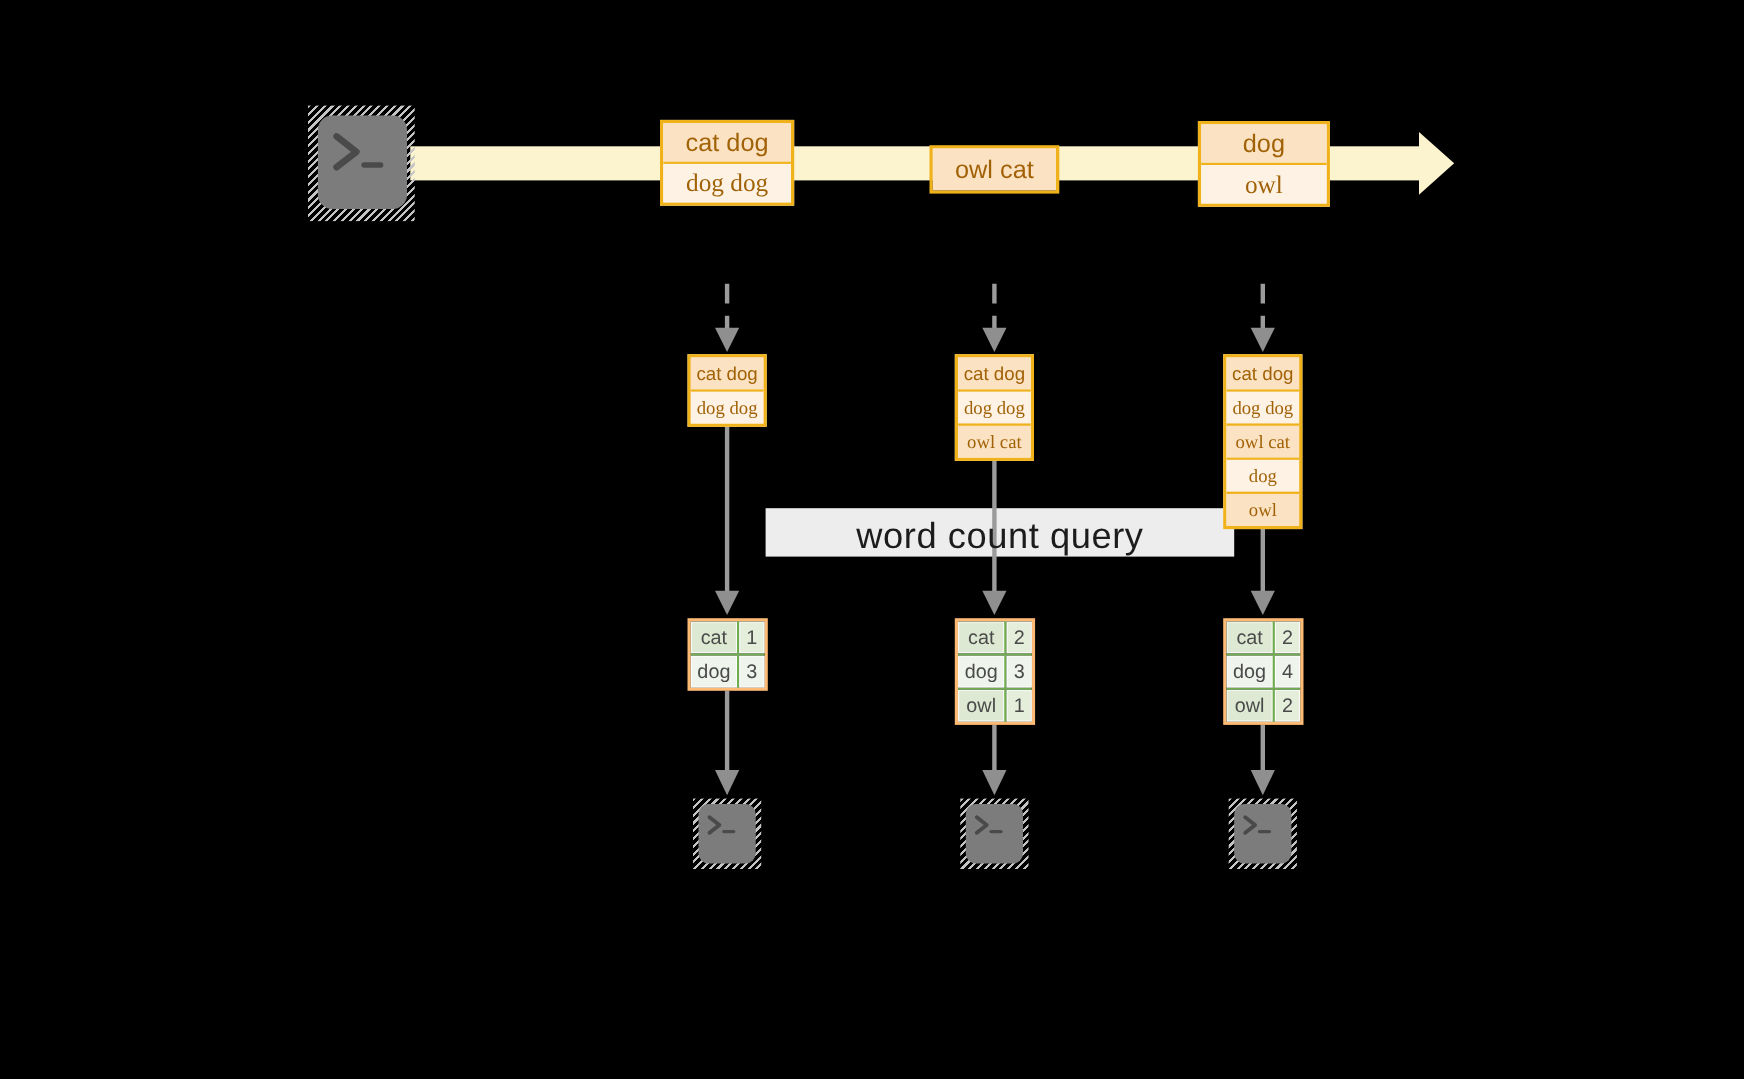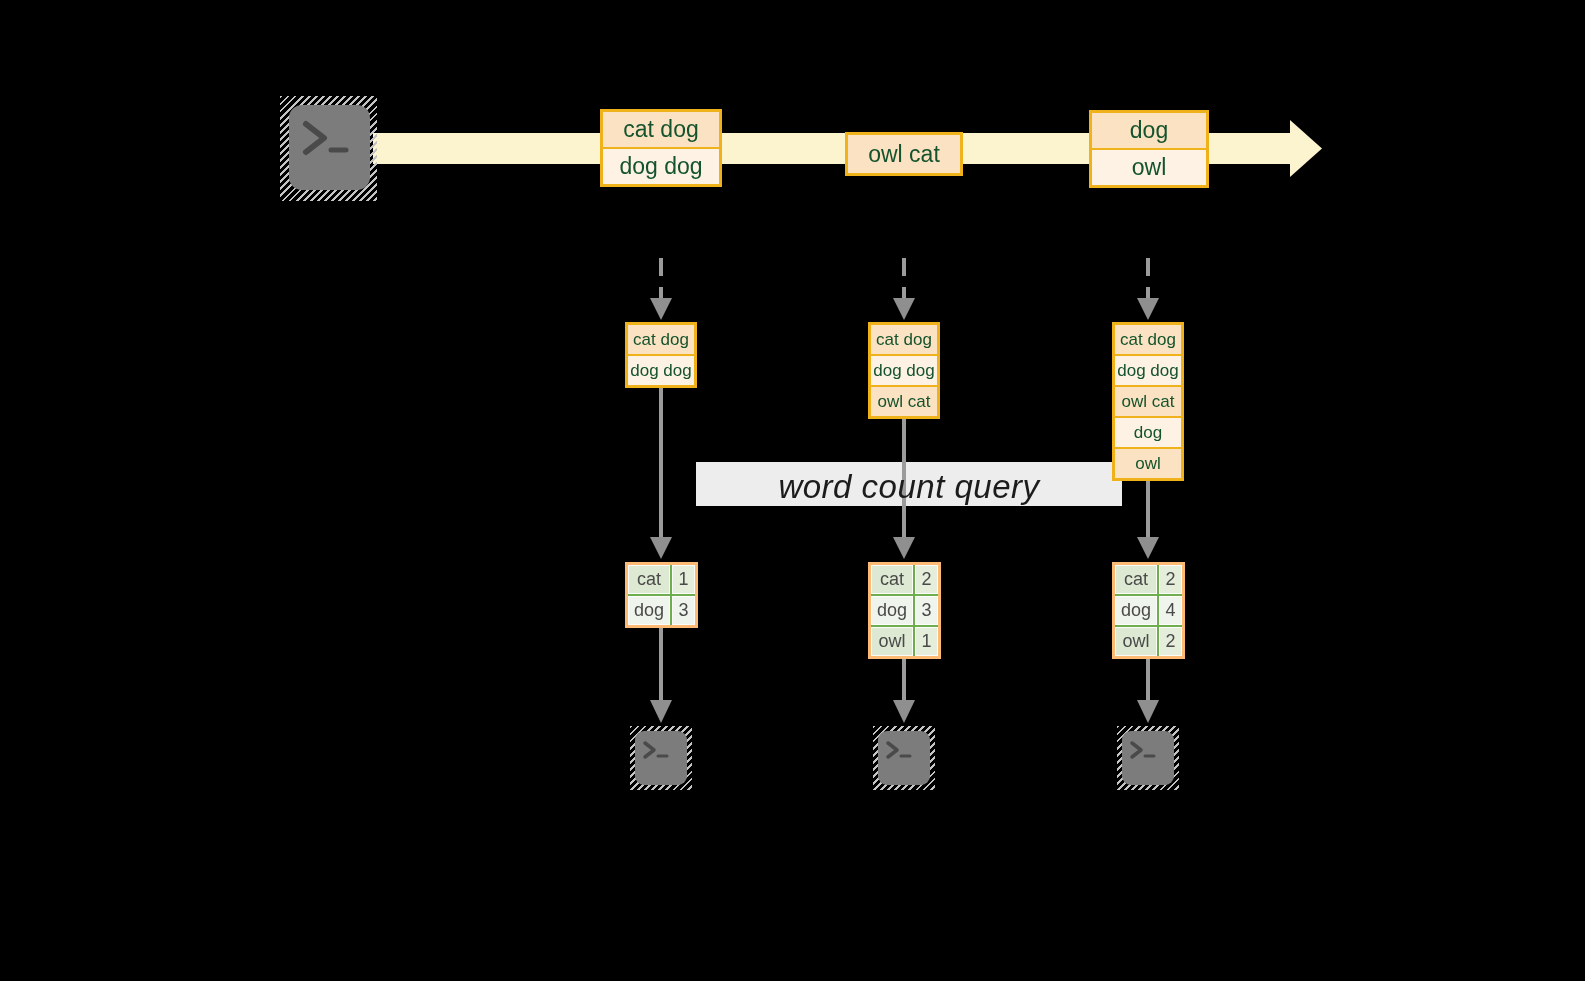--- a/index.html
+++ b/index.html
@@ -10,23 +10,23 @@
   .layer{position:absolute;left:0;top:0;width:1585px;height:981px;}
   .z1{z-index:1}.z3{z-index:3}
 
   
   .obox{
     position:absolute;border:3px solid #F0B21B;box-sizing:border-box;
     background:#FDF2E4;z-index:5;
   }
   .orow{
     display:flex;align-items:center;justify-content:center;
-    color:#14532d;white-space:nowrap;
-  }
-  .orow + .orow{border-top:2px solid #F0B21B;}
+    color:#a16207;white-space:nowrap;
+  }
+  .orow + .orow{border-top:2px solid #F0B21B;font-family:Liberation Serif, serif;}
   .tone-peach{background:#FBE2C2;}
   .tone-cream{background:#FDF2E4;}
   .stream-box .orow{height:35px;font-size:23px;}
   .stream-box.tall .orow{height:38px;}
   .stack .orow{height:29px;font-size:17px;}
 
   
   .ctable{
     position:absolute;border:3px solid #fdba74;box-sizing:border-box;z-index:5;
   }
@@ -60,21 +60,21 @@
   .term.small .glyph{left:7px;top:9px;}
 
   
   .banner-bg{
     position:absolute;left:696px;top:462px;width:426px;height:44px;
     background:rgba(255,255,255,.93);z-index:3;
   }
   .banner-text{
     position:absolute;left:696px;top:462px;width:426px;height:50px;
     display:flex;align-items:center;justify-content:center;
-    font-size:33px;color:#1C1C1C;letter-spacing:.5px;z-index:4;font-style:italic;
+    font-size:33px;color:#1C1C1C;letter-spacing:.5px;z-index:4;
   }
 
   
   .band{fill:#FCF3CF;}
   .gline{stroke:#9B9B9B;stroke-width:4;}
   .gdash{stroke:#9B9B9B;stroke-width:4;stroke-dasharray:18 11;}
   .ghead{fill:#8F8F8F;}
   .pglyph{stroke:#4A4A4A;fill:none;stroke-linecap:round;stroke-linejoin:round;}
 </style>
 </head>

